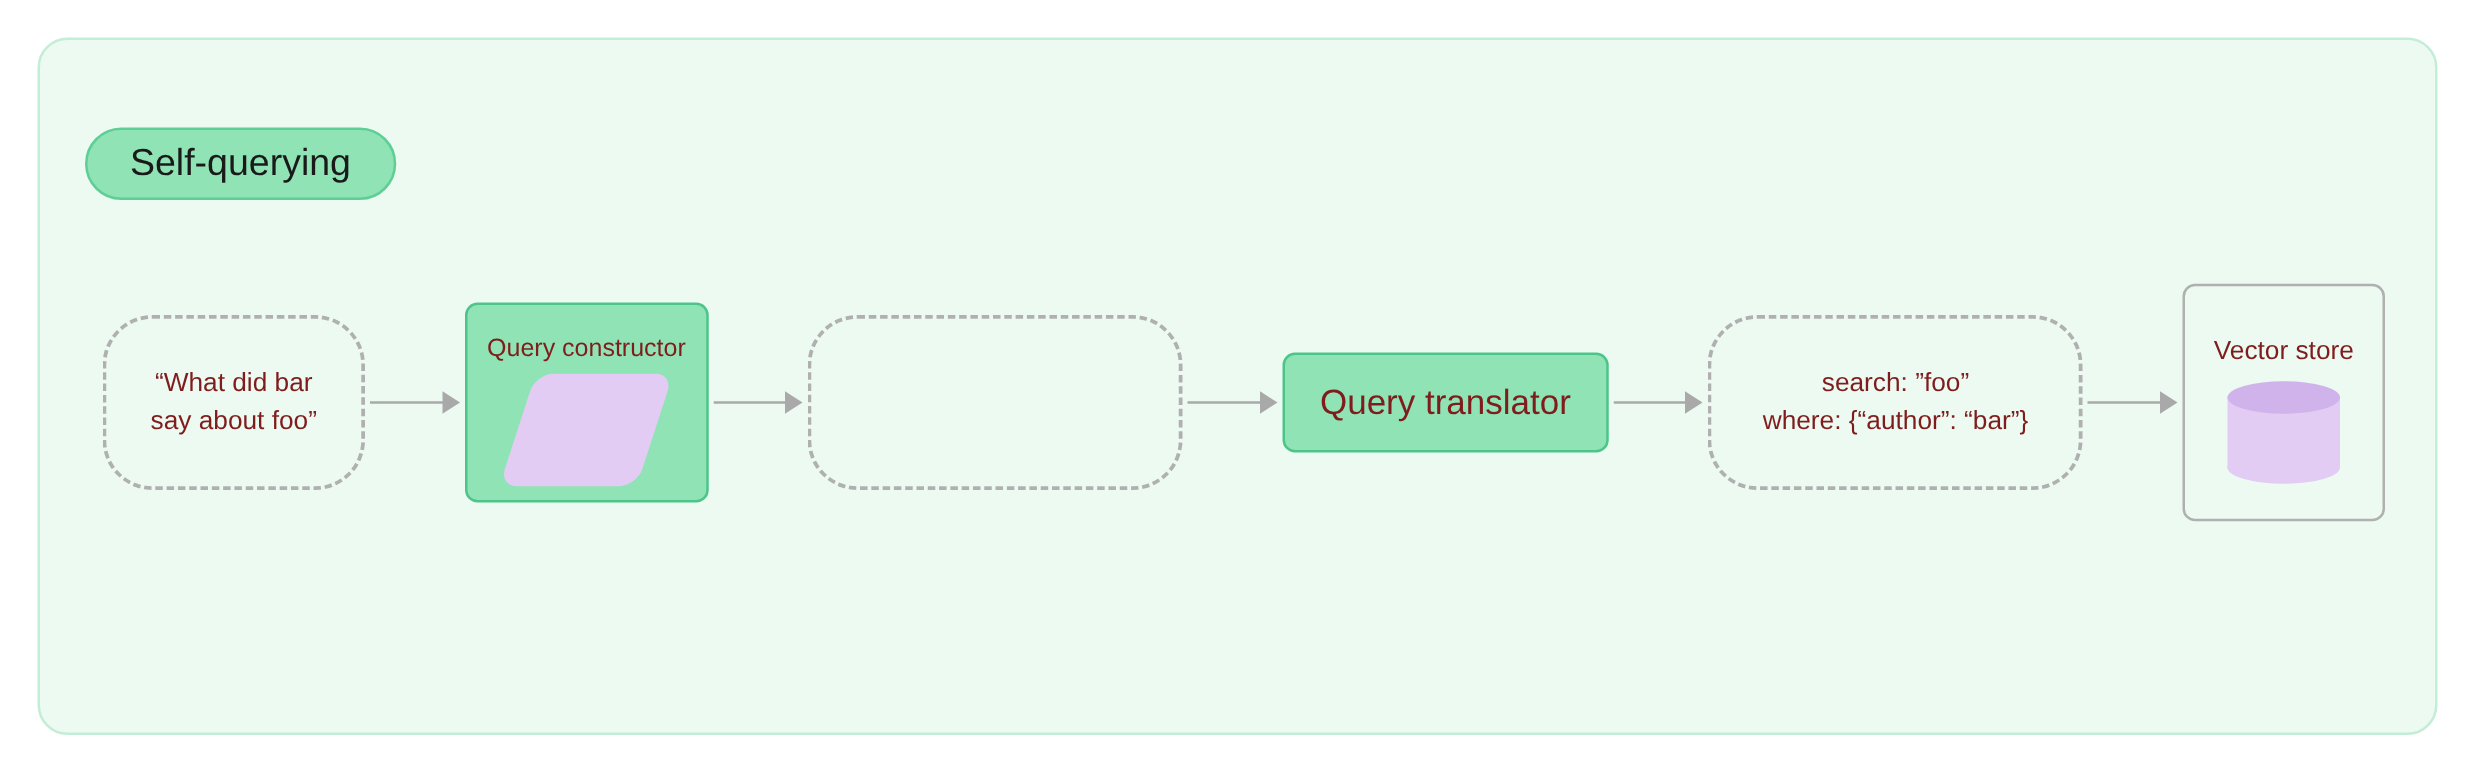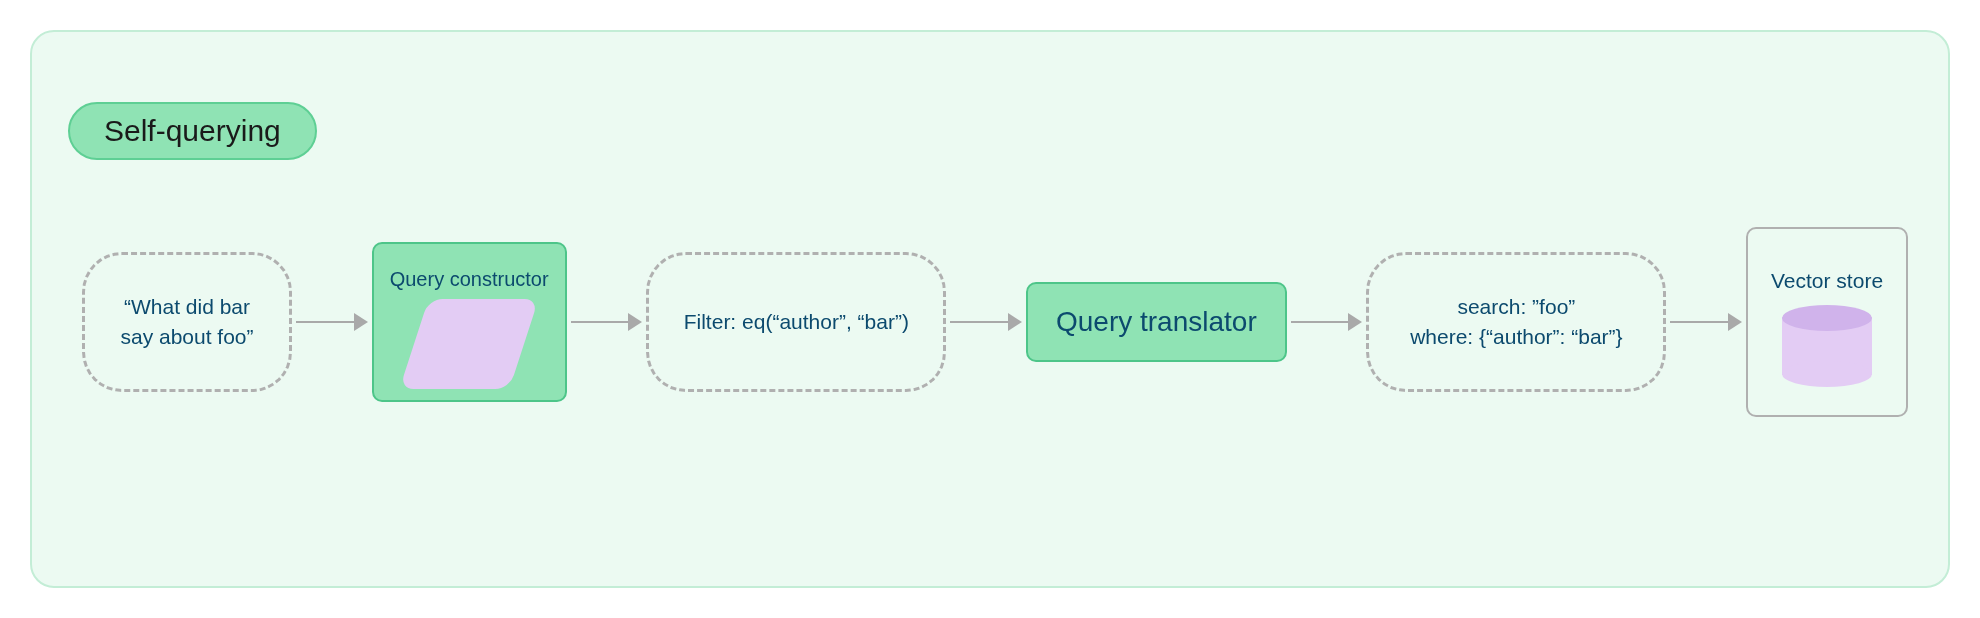--- a/index.html
+++ b/index.html
@@ -42,21 +42,21 @@
       display: flex;
       align-items: center;
     }
     .node {
       flex-shrink: 0;
       display: flex;
       flex-direction: column;
       align-items: center;
       justify-content: center;
       text-align: center;
-      color: #0c4a6e;
+      color: #7f1d1d;
     }
     .dashed-pill {
       border: 3px dashed #b0b0b0;
       border-radius: 40px;
       background: transparent;
       padding: 30px 28px;
       min-height: 140px;
       align-items: center;
     }
     .solid-green {
@@ -189,21 +189,20 @@
 
     <div class="node solid-green query-constructor">
       <div class="label">Query constructor</div>
       <div class="parallelogram"></div>
     </div>
 
     <div class="arrow"></div>
 
     <div class="node dashed-pill n3">
       <div class="multiline">
-        <div>Filter: eq(“author”, “bar”)</div>
       </div>
     </div>
 
     <div class="arrow"></div>
 
     <div class="node solid-green query-translator">
       <span>Query translator</span>
     </div>
 
     <div class="arrow"></div>

